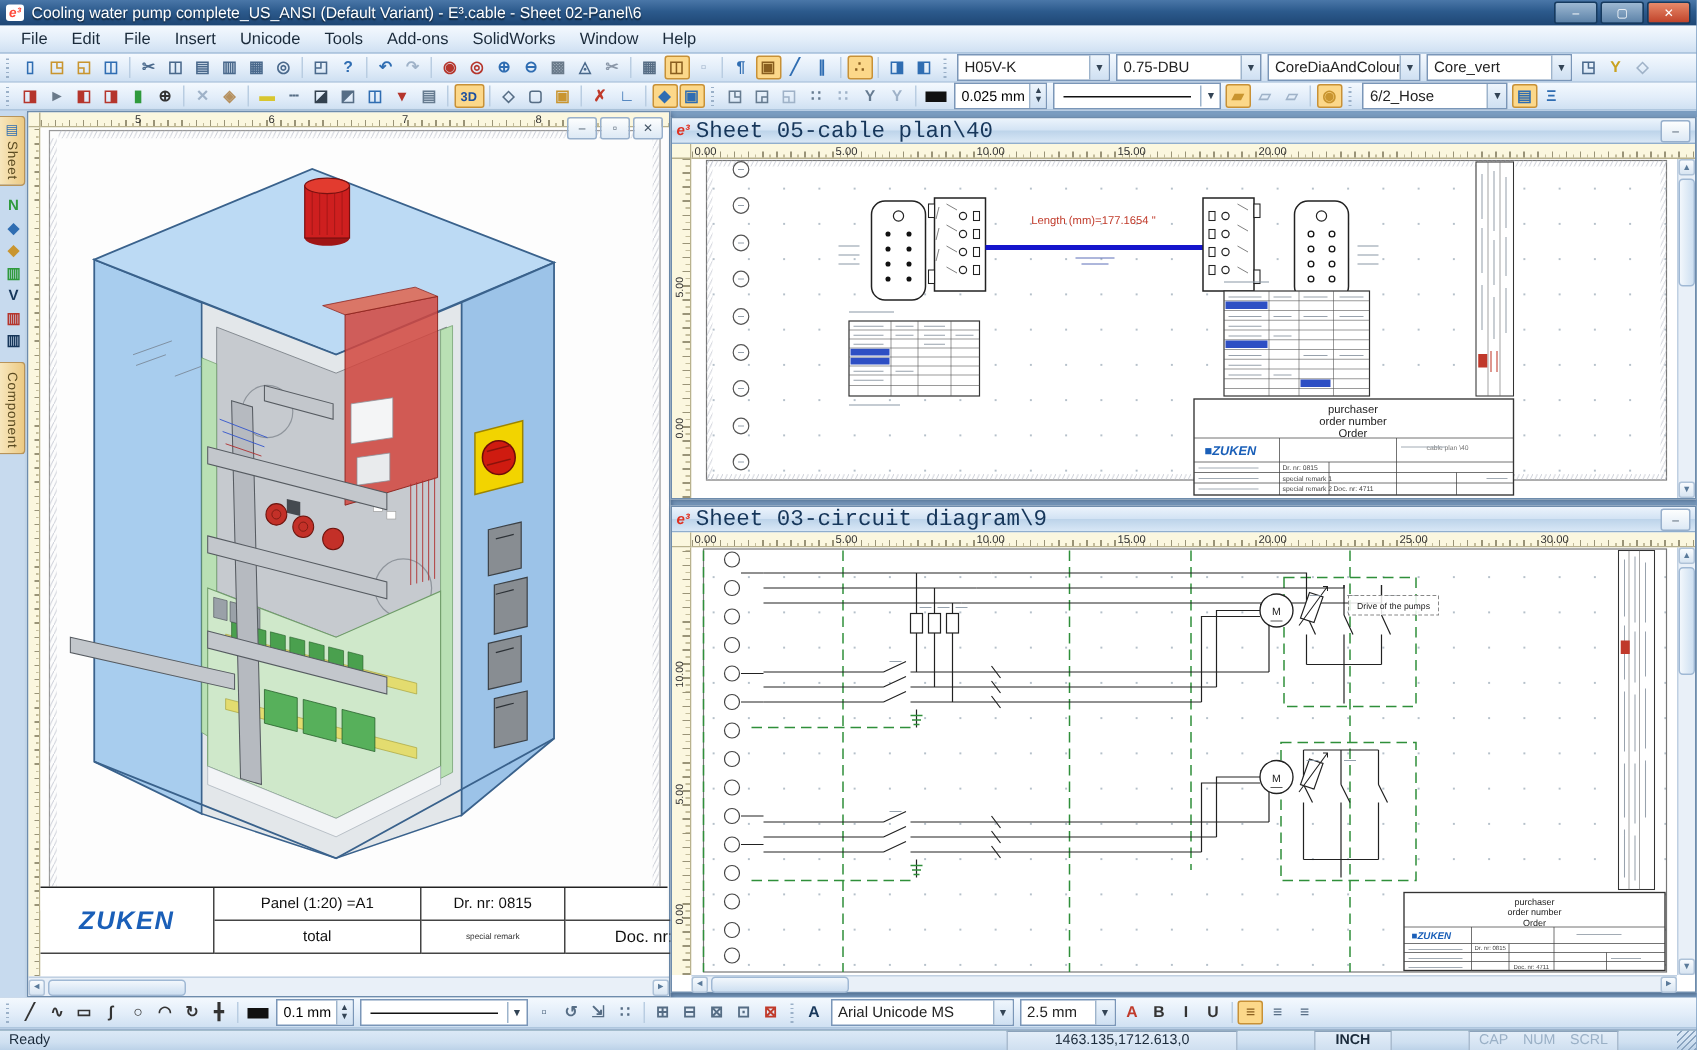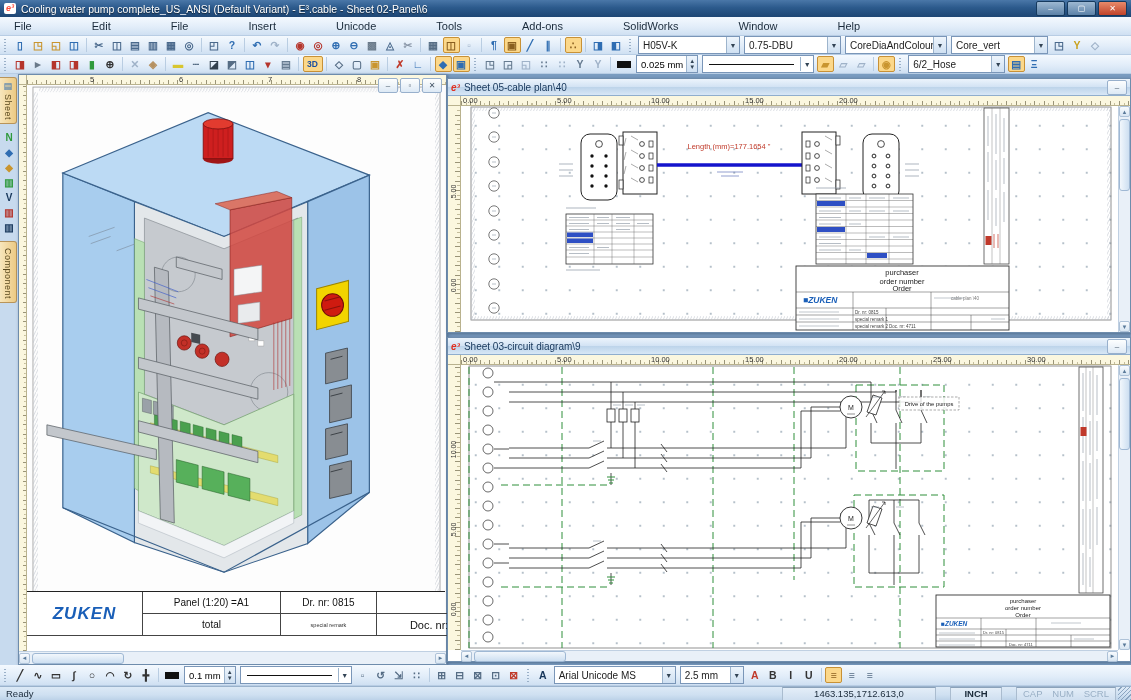--- a/index.html
+++ b/index.html
@@ -6,21 +6,21 @@
   body{width:1131px;height:700px;overflow:hidden;font-family:"Liberation Sans",sans-serif;background:#7a9cc0;position:relative;font-size:11px;-webkit-font-smoothing:antialiased;}
   .abs{position:absolute;}
   
   #titlebar{left:0;top:0;width:1131px;height:17px;background:linear-gradient(#4a77a8,#2c5a8c 45%,#1e4674);color:#fff;display:flex;align-items:center;padding:0 4px;box-sizing:border-box;}
   #titlebar .appicon{color:#ff4a3a;background:#fff;border-radius:2px;font-weight:bold;font-style:italic;font-size:9px;line-height:11px;padding:0 2px;margin-right:5px;}
   #titlebar .ttl{font-size:10.5px;text-shadow:0 1px 1px #123;flex:1;white-space:nowrap;overflow:hidden;}
   .winbtn{width:27px;height:13px;border-radius:2px;border:1px solid #163a5e;margin-left:2px;display:flex;align-items:center;justify-content:center;font-size:8px;color:#fff;background:linear-gradient(#9db8d2,#5c82a8);}
   .winbtn.close{background:linear-gradient(#e88a6a,#c0432a);}
   
   .bar{left:0;width:1131px;background:linear-gradient(#f4f9fe,#e2edf9 55%,#cfe0f2);border-bottom:1px solid #b8cde4;display:flex;align-items:center;box-sizing:border-box;}
-  #menubar{top:17px;height:19px;padding-left:6px;gap:44px;}
+  #menubar{top:17px;height:19px;padding-left:6px;}
   #menubar .mitem{padding:0 8px;color:#1a2a3a;font-size:11px;cursor:default;}
   #tb1{top:36px;height:19px;}
   #tb2{top:55px;height:19px;}
   #tb3{top:665px;height:21px;}
   .grip{width:5px;height:13px;margin:0 3px;background:repeating-linear-gradient(180deg,#9ab0c8 0 1px,transparent 1px 3px);background-size:2px 100%;background-repeat:no-repeat;background-position:1px 0;}
   .tbtn{width:17px;height:16px;margin:0 0.5px;border-radius:2px;display:inline-flex;align-items:center;justify-content:center;font-size:10.5px;font-weight:bold;line-height:1;}
   .tbtn.sel{background:#fcd88a;border:1px solid #c89136;box-sizing:border-box;}
   .tbtn.b3d{font-size:8.5px;width:20px;}
   .tsep{width:1px;height:14px;background:#b9cde2;margin:0 3px;}
   .icons{display:flex;align-items:center;}
@@ -36,21 +36,21 @@
   #sidebar{left:0;top:74px;width:18px;height:591px;background:#c7daee;}
   .vtab{width:17px;background:linear-gradient(90deg,#f7e6bc,#ecca84);border:1px solid #b8945a;border-left:none;border-radius:0 3px 3px 0;color:#5a4a20;font-size:9px;display:flex;flex-direction:column;align-items:center;padding:3px 0;box-sizing:border-box;}
   .vtab .lbl{writing-mode:vertical-rl;margin-top:3px;letter-spacing:0.5px;}
   .vtab .ticon{color:#2f6db2;font-size:9px;}
   #sideicons{display:flex;flex-direction:column;align-items:center;}
   #sideicons .tbtn{width:16px;height:15px;font-size:10px;}
   
   .cwin{background:#fff;border:1px solid #6e8cac;box-sizing:border-box;box-shadow:1px 1px 3px rgba(20,40,70,.4);}
   .ctitle{height:17px;background:linear-gradient(#ecf4fc,#d3e3f4 48%,#bdd4ea 52%,#d8e7f6);border-bottom:1px solid #90aecd;display:flex;align-items:center;padding:0 3px;box-sizing:border-box;}
   .ctitle .eicon{color:#e03020;font-weight:bold;font-style:italic;font-size:10px;margin-right:4px;}
-  .ctitle .ct{flex:1;font-size:10px;color:#16365a;white-space:nowrap;overflow:hidden;}
+  .ctitle .ct{flex:1;font-size:15px;color:#16365a;white-space:nowrap;overflow:hidden;font-family:Liberation Mono, monospace;}
   .minbtn{width:18px;height:13px;border:1px solid #98b0cc;border-radius:2px;background:linear-gradient(#fdfefe,#dde9f5);display:flex;align-items:center;justify-content:center;font-size:8px;color:#456;}
   .ruler-h{background:#fbf7df;border-bottom:1px solid #b9b28e;background-image:repeating-linear-gradient(90deg,#9a9478 0 1px,transparent 1px 9.4px),repeating-linear-gradient(90deg,#c4bd9c 0 1px,transparent 1px 4.7px);background-size:100% 45%,100% 25%;background-position:bottom left,bottom left;background-repeat:no-repeat;display:flex;font-size:7.5px;color:#333;box-sizing:border-box;}
   .ruler-h span{display:block;text-align:left;padding-top:0;}
   .ruler-v{background:#fbf7df;border-right:1px solid #b9b28e;background-image:repeating-linear-gradient(0deg,#9a9478 0 1px,transparent 1px 9.4px),repeating-linear-gradient(0deg,#c4bd9c 0 1px,transparent 1px 4.7px);background-size:45% 100%,25% 100%;background-position:right top,right top;background-repeat:no-repeat;display:flex;flex-direction:column;font-size:7px;color:#333;box-sizing:border-box;overflow:hidden;}
   .vlab{height:94px;display:flex;align-items:center;justify-content:center;}
   .vlab i{font-style:normal;transform:rotate(-90deg);white-space:nowrap;}
   .corner{background:#fbf7df;border-right:1px solid #b9b28e;border-bottom:1px solid #b9b28e;box-sizing:border-box;}
   .dotgrid{background-color:#fff;background-image:radial-gradient(circle,#b5c0ca 0.7px,transparent 0.9px);background-size:23.5px 23.5px;background-position:3px 8px;}
   
   .sbv{background:#e9f0f8;border-left:1px solid #c0d0e2;display:flex;flex-direction:column;align-items:center;box-sizing:border-box;}
@@ -59,21 +59,21 @@
   .sbthumbv{width:9px;height:70px;background:linear-gradient(90deg,#f2f7fc,#cddff1);border:1px solid #9fb8d4;border-radius:3px;margin:2px 0;}
   .sbthumbh{height:9px;width:90px;background:linear-gradient(#f2f7fc,#cddff1);border:1px solid #9fb8d4;border-radius:3px;margin:0 2px;}
   
   #ptb{left:8px;bottom:13px;right:1px;height:60px;background:#fff;border-top:1.5px solid #222;display:grid;grid-template-columns:116px 138px 96px 132px 44px;grid-template-rows:22px 22px;box-sizing:border-box;font-size:10px;color:#111;}
   #ptb div{border-right:1px solid #444;border-bottom:1px solid #444;display:flex;align-items:center;justify-content:center;overflow:hidden;box-sizing:border-box;}
   #ptb .logo{grid-row:1/3;font-weight:bold;font-size:17px;color:#1a5fb8;letter-spacing:1px;font-style:italic;}
   #ptb .sm{font-size:5.5px;color:#333;}
   #ptb .doc{font-size:11px;}
   #ptb .stack{flex-direction:column;font-size:5px;justify-content:space-around;}
   
-  #statusbar{left:0;top:686px;width:1131px;height:14px;background:linear-gradient(#dff0d8 0%,#dce9f6 0%,#cfe0f1 60%,#bcd2e8);border-top:1px solid #9ab2cc;display:flex;align-items:center;font-size:9.5px;color:#1a2a3a;box-sizing:border-box;}
+  #statusbar{left:0;top:686px;width:1131px;height:14px;background:linear-gradient(#dff0d8 0%,#dce9f6 0%,#cfe0f1 60%,#bcd2e8);border-top:1px solid #9ab2cc;display:flex;align-items:center;font-size:9.5px;color:#1a2a3a;box-sizing:border-box;gap:37px;}
   #statusbar .cell{border:1px solid #aabccf;border-top-color:#8ba2ba;height:12px;display:flex;align-items:center;padding:0 6px;margin-right:2px;background:linear-gradient(#e4eef8,#cfdff0);margin-left:12px;}
   #statusbar .dim{color:#9ab0c6;}
   #statusbar .gripc{width:13px;height:13px;background:repeating-linear-gradient(135deg,transparent 0 2px,#8aa4c0 2px 3px);}
   svg text{font-family:"Liberation Sans",sans-serif;}
 </style>
 </head>
 <body>
 
 <div id="titlebar" class="abs">
   <span class="appicon">e³</span>

